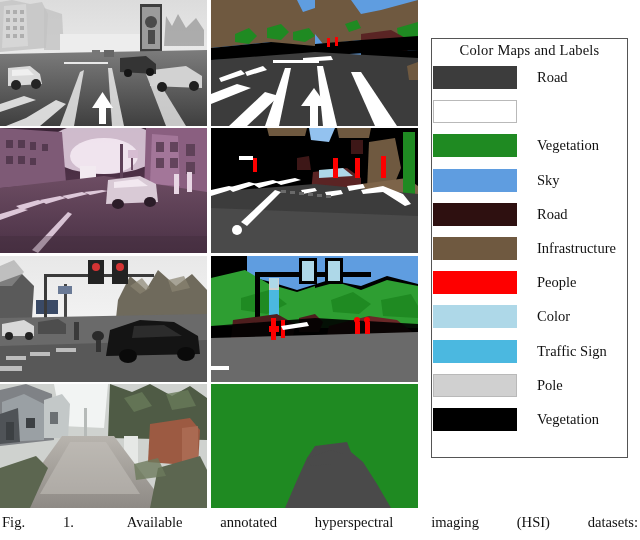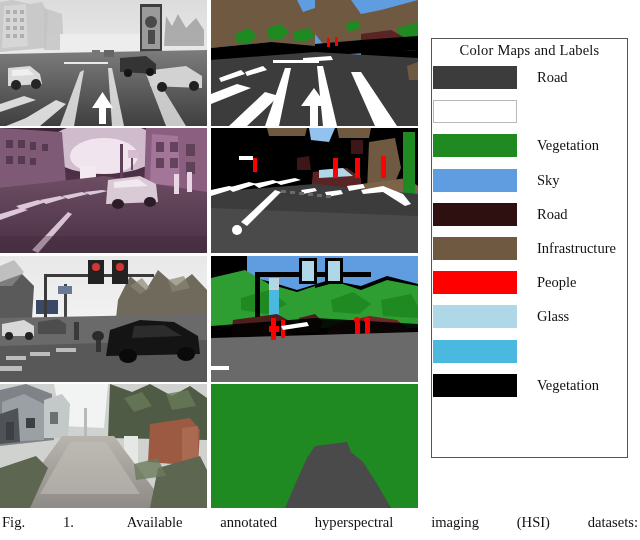--- a/index.html
+++ b/index.html
@@ -521,27 +521,32 @@
         <span class="legend-label">Infrastructure</span>
       </div>
 
       <div class="legend-row">
         <span class="swatch" style="background:#fe0000;"></span>
         <span class="legend-label">People</span>
       </div>
 
       <div class="legend-row">
         <span class="swatch" style="background:#aed8e8;"></span>
-        <span class="legend-label">Glass</span>
+        <span class="legend-label">Color</span>
       </div>
 
       <div class="legend-row">
         <span class="swatch" style="background:#4bb8e0;"></span>
-      </div>
-
+        <span class="legend-label">Traffic Sign</span>
+      </div>
+
+      <div class="legend-row">
+        <span class="swatch swatch-bordered" style="background:#d0d0d0;"></span>
+        <span class="legend-label">Pole</span>
+      </div>
 
       <div class="legend-row">
         <span class="swatch" style="background:#000000;"></span>
         <span class="legend-label">Vegetation</span>
       </div>
 
     </div>
   </div>
 
   <div id="caption">

